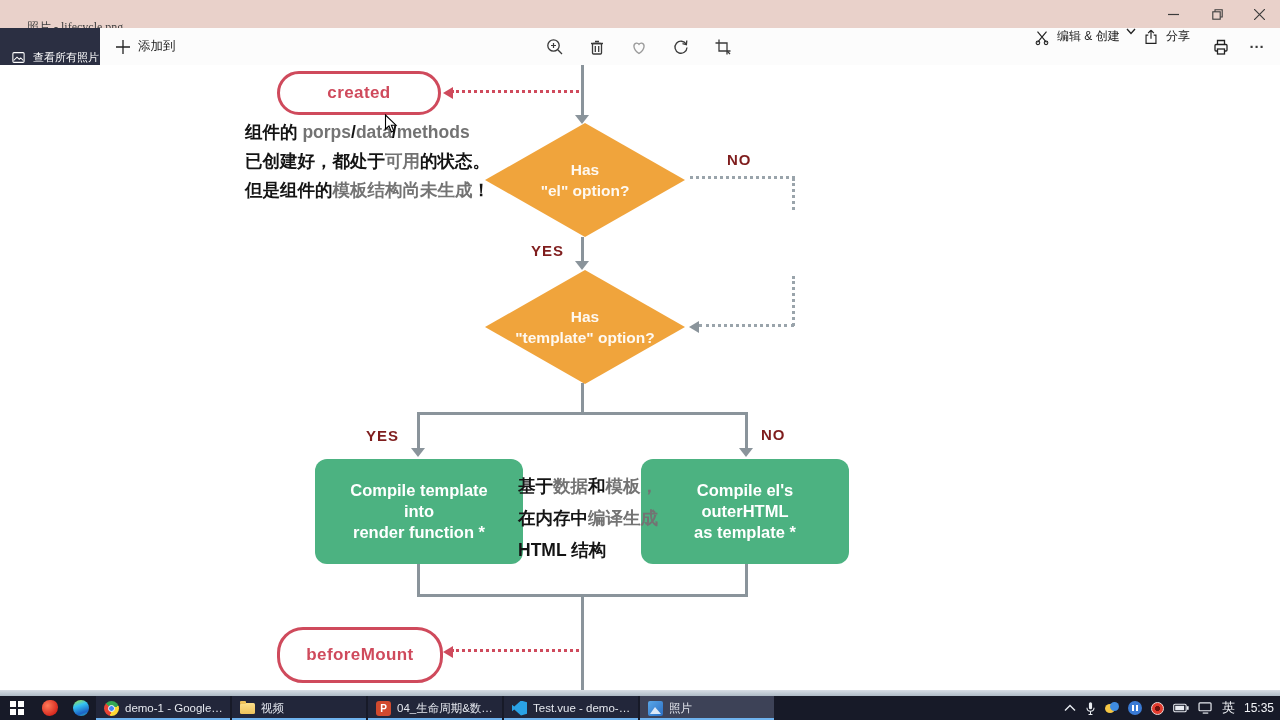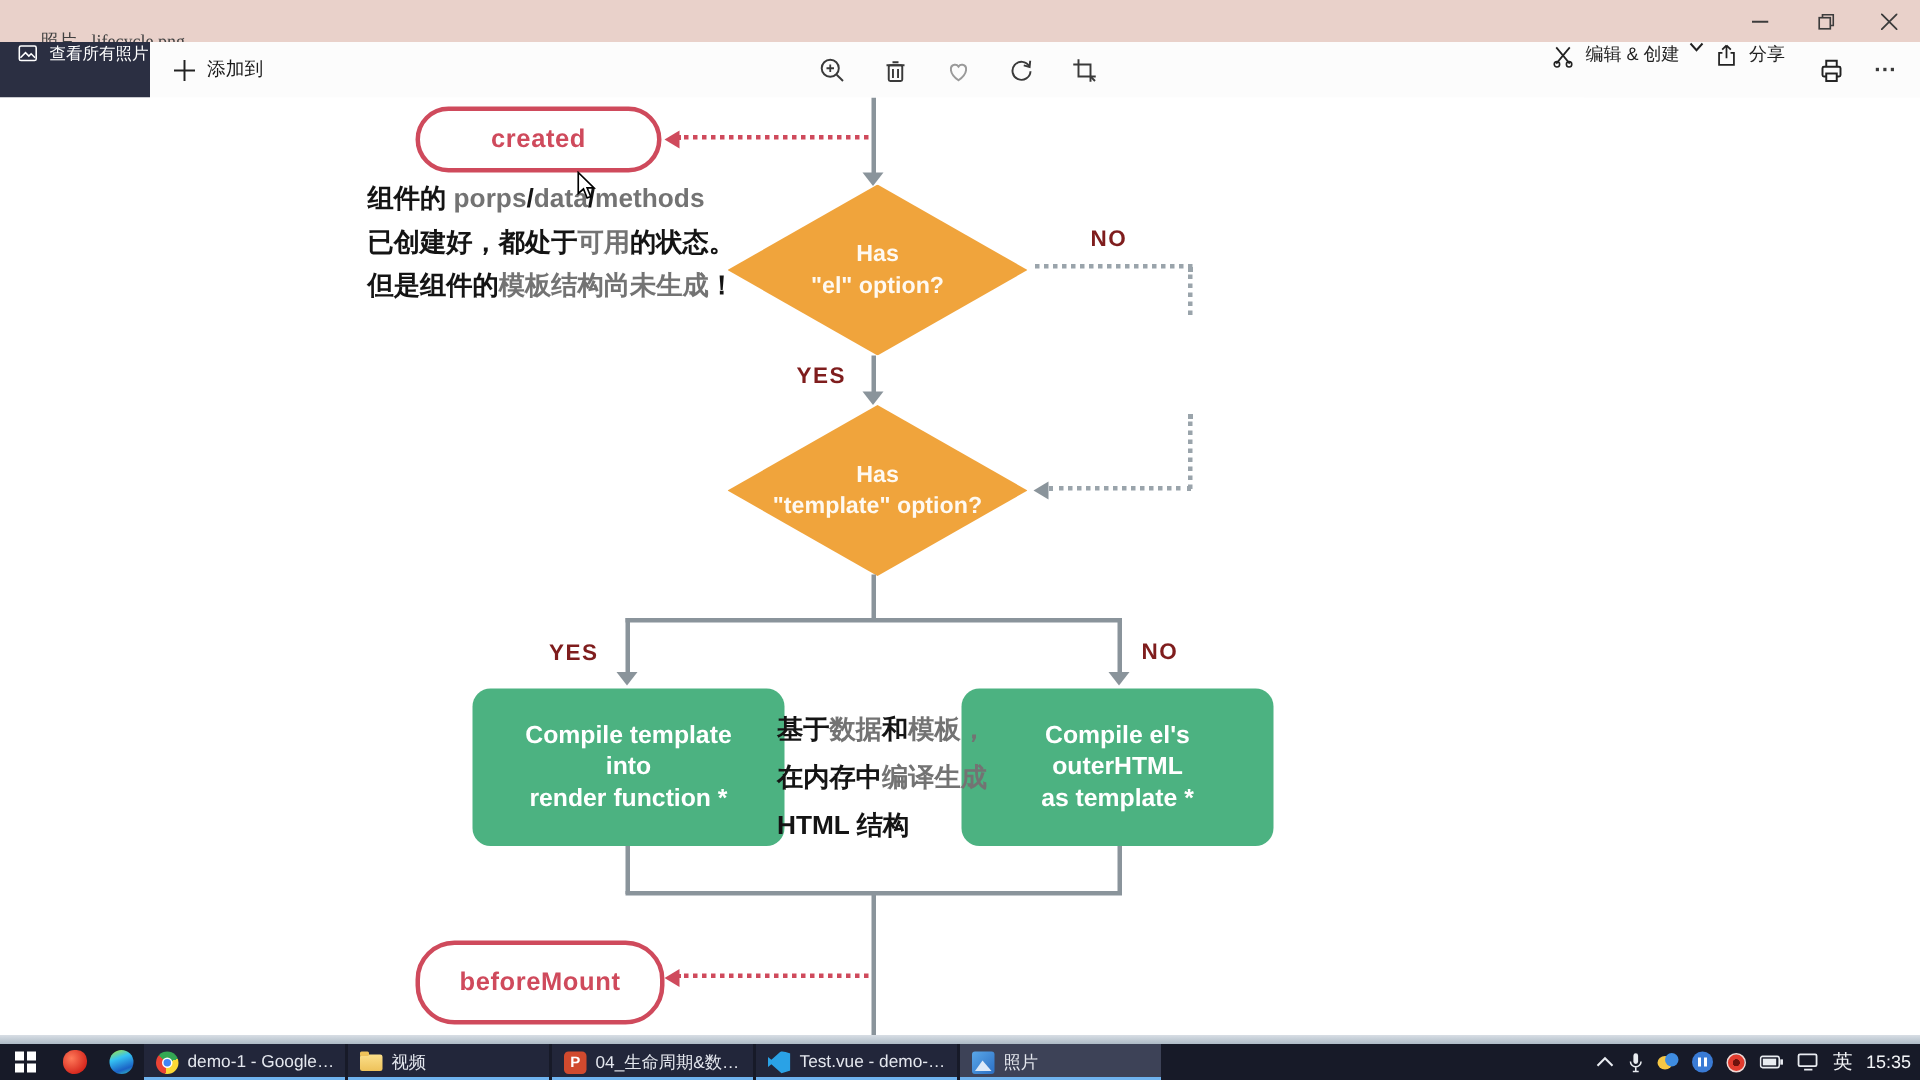--- a/index.html
+++ b/index.html
@@ -9,21 +9,21 @@
 
   
   .titlebar { position:absolute; left:0; top:0; width:1280px; height:28px; background:#e9d1ca; }
   .titlebar .title { position:absolute; left:27px; top:19px; font-size:12px; color:#404040;font-family:Liberation Serif, serif; }
   .wctl { position:absolute; top:0; width:42px; height:28px; display:flex; align-items:center; justify-content:center; color:#3c3c3c; }
   .wctl svg { display:block; }
 
   
   .toolbar { position:absolute; left:0; top:28px; width:1280px; height:37px; background:#fcfcfc; }
   .viewall { position:absolute; left:0; top:0; width:100px; height:37px; background:#2b2f42; color:#fff;
-    display:flex; align-items:flex-start; gap:7px; padding-left:11px; font-size:11px; cursor:default; }
+    display:flex; align-items:flex-end; gap:7px; padding-left:11px; font-size:11px; cursor:default; }
   .addto { position:absolute; left:108px; top:0; height:37px; display:flex; align-items:center; gap:8px;
     font-size:12.5px; color:#1a1a1a; padding:0 8px; }
   .cicons { position:absolute; left:538px; top:0; height:37px; display:flex; gap:8px; }
   .tbtn { width:34px; height:37px; display:flex; align-items:center; justify-content:center; color:#3a3a3a; }
   .rgrp { position:absolute; top:0; height:37px; display:flex; align-items:flex-start; gap:6px; color:#222; font-size:12px; }
 
   
   .canvas { position:absolute; left:0; top:65px; width:1056px; height:625px; background:#fff; overflow:hidden; }
   .hline { position:absolute; height:3px; background:#8a949b; }
   .vline { position:absolute; width:3px; background:#8a949b; }

